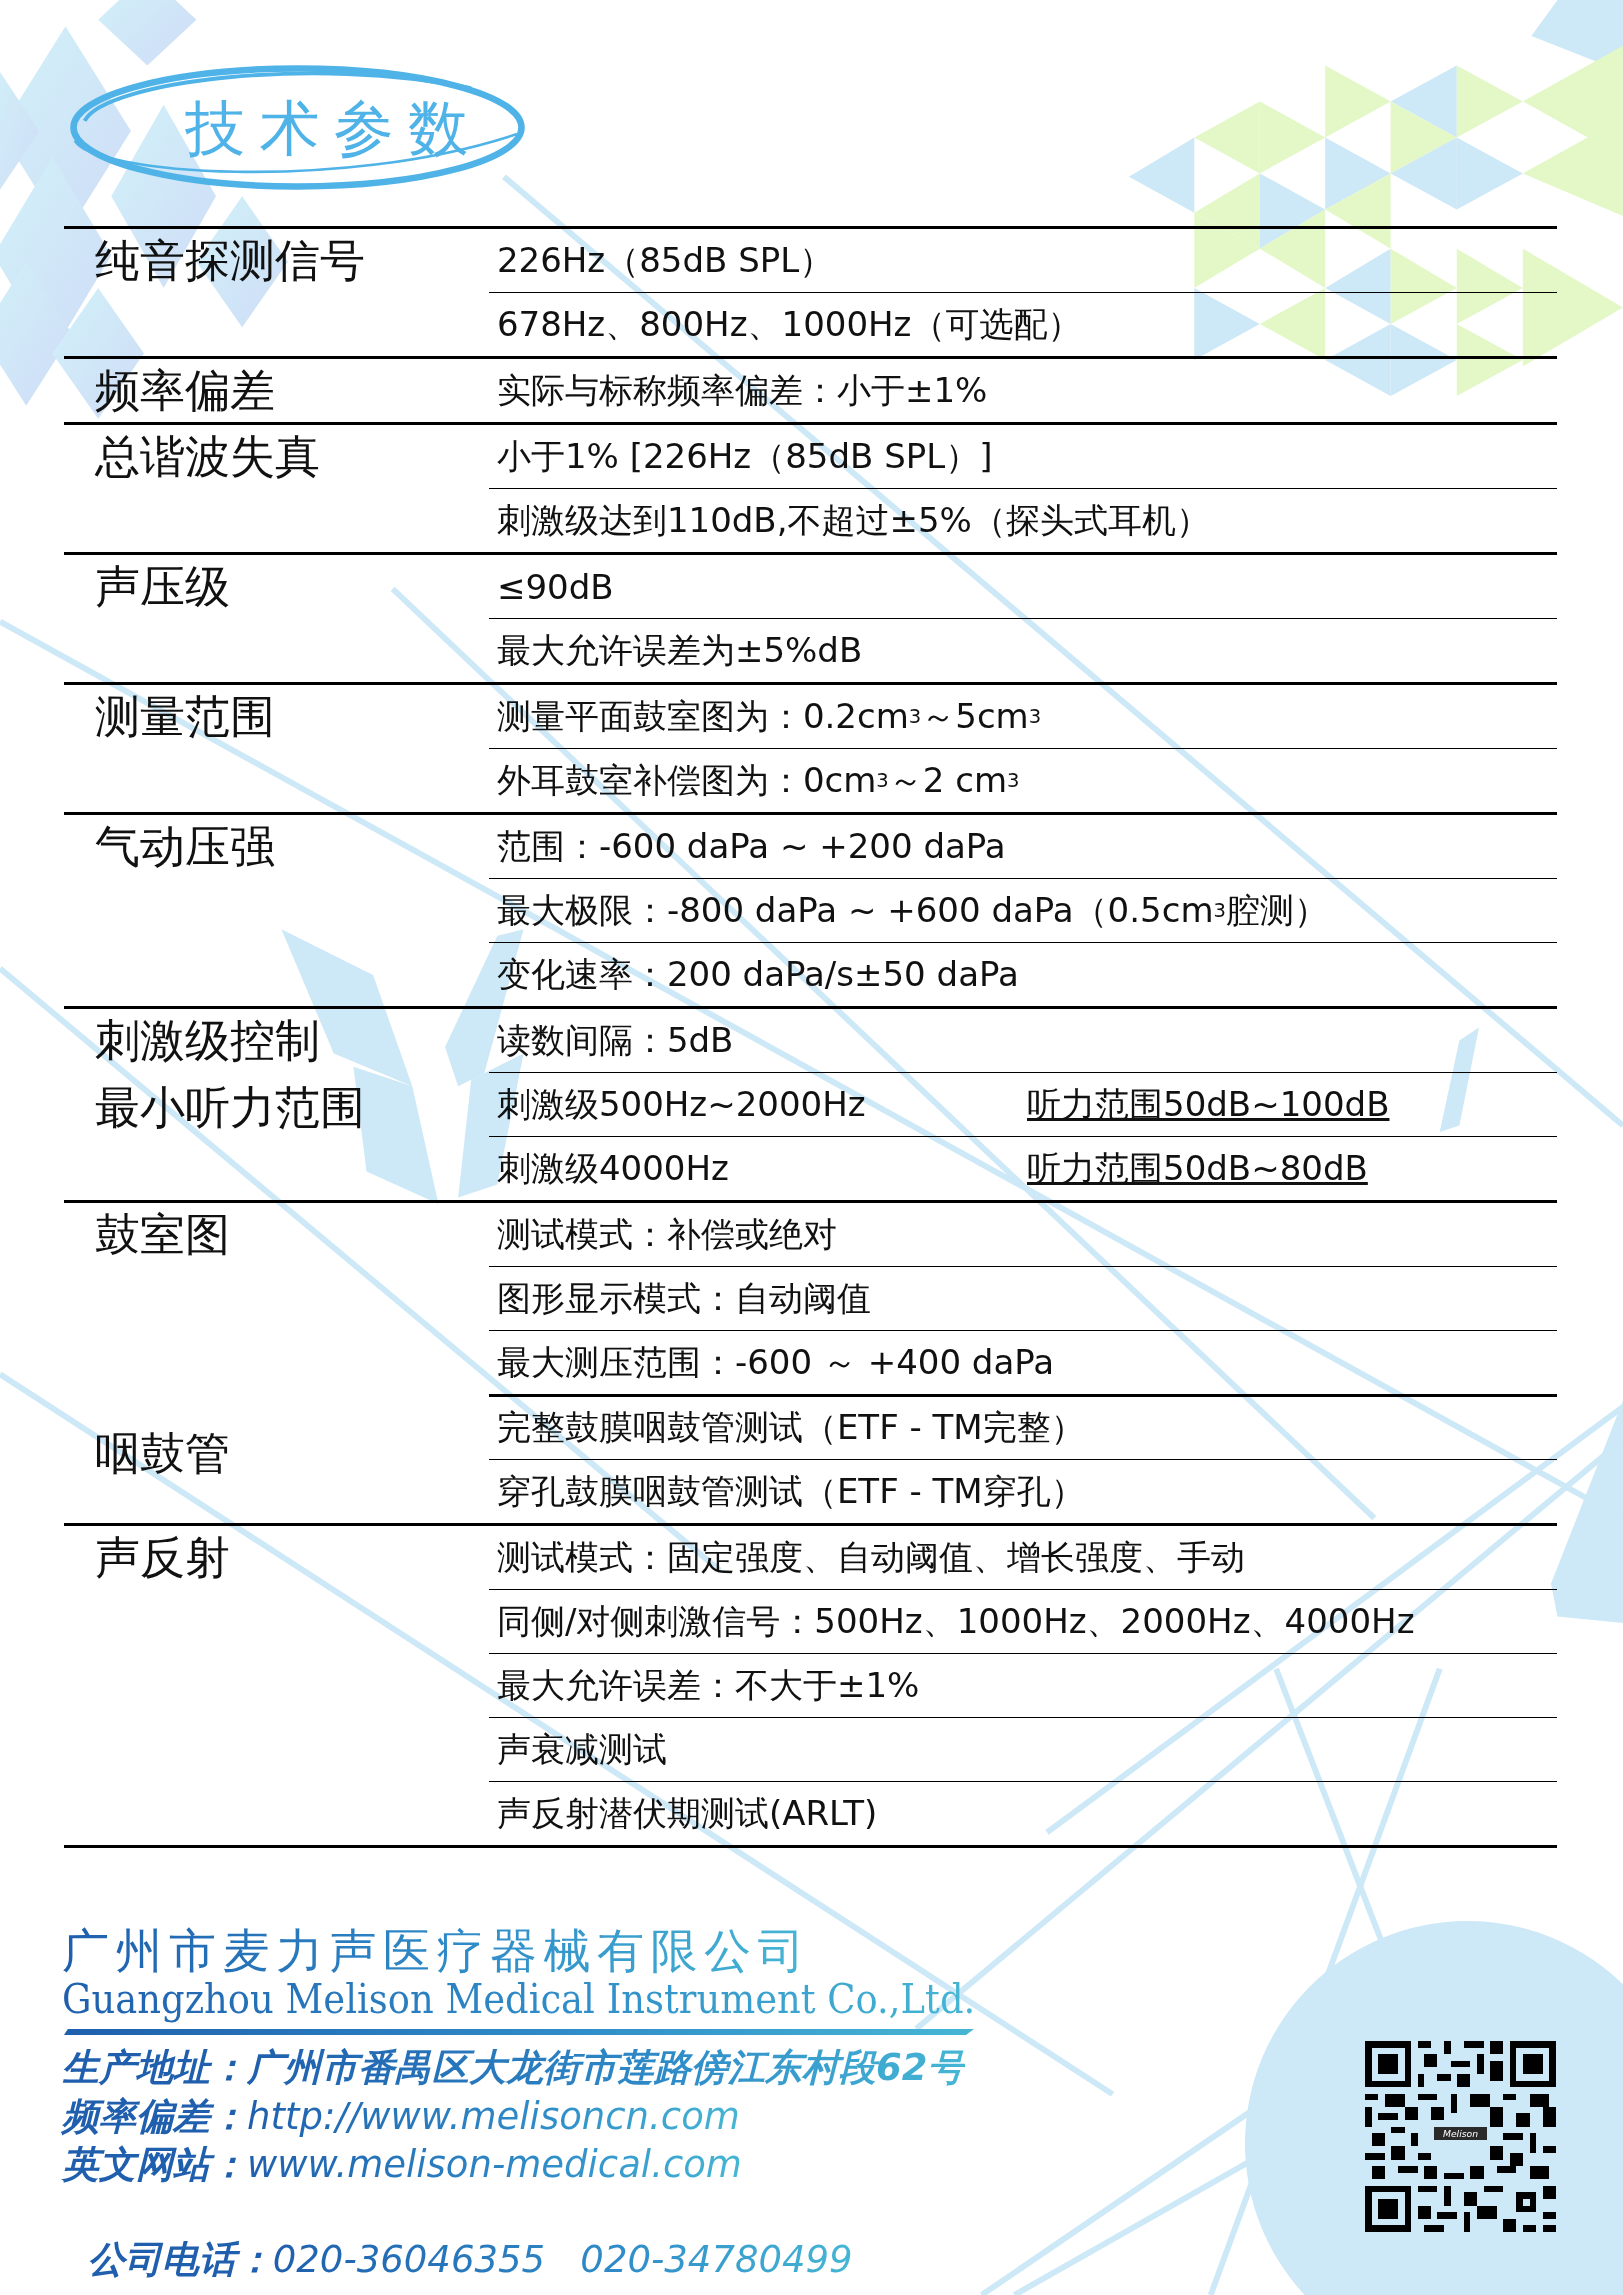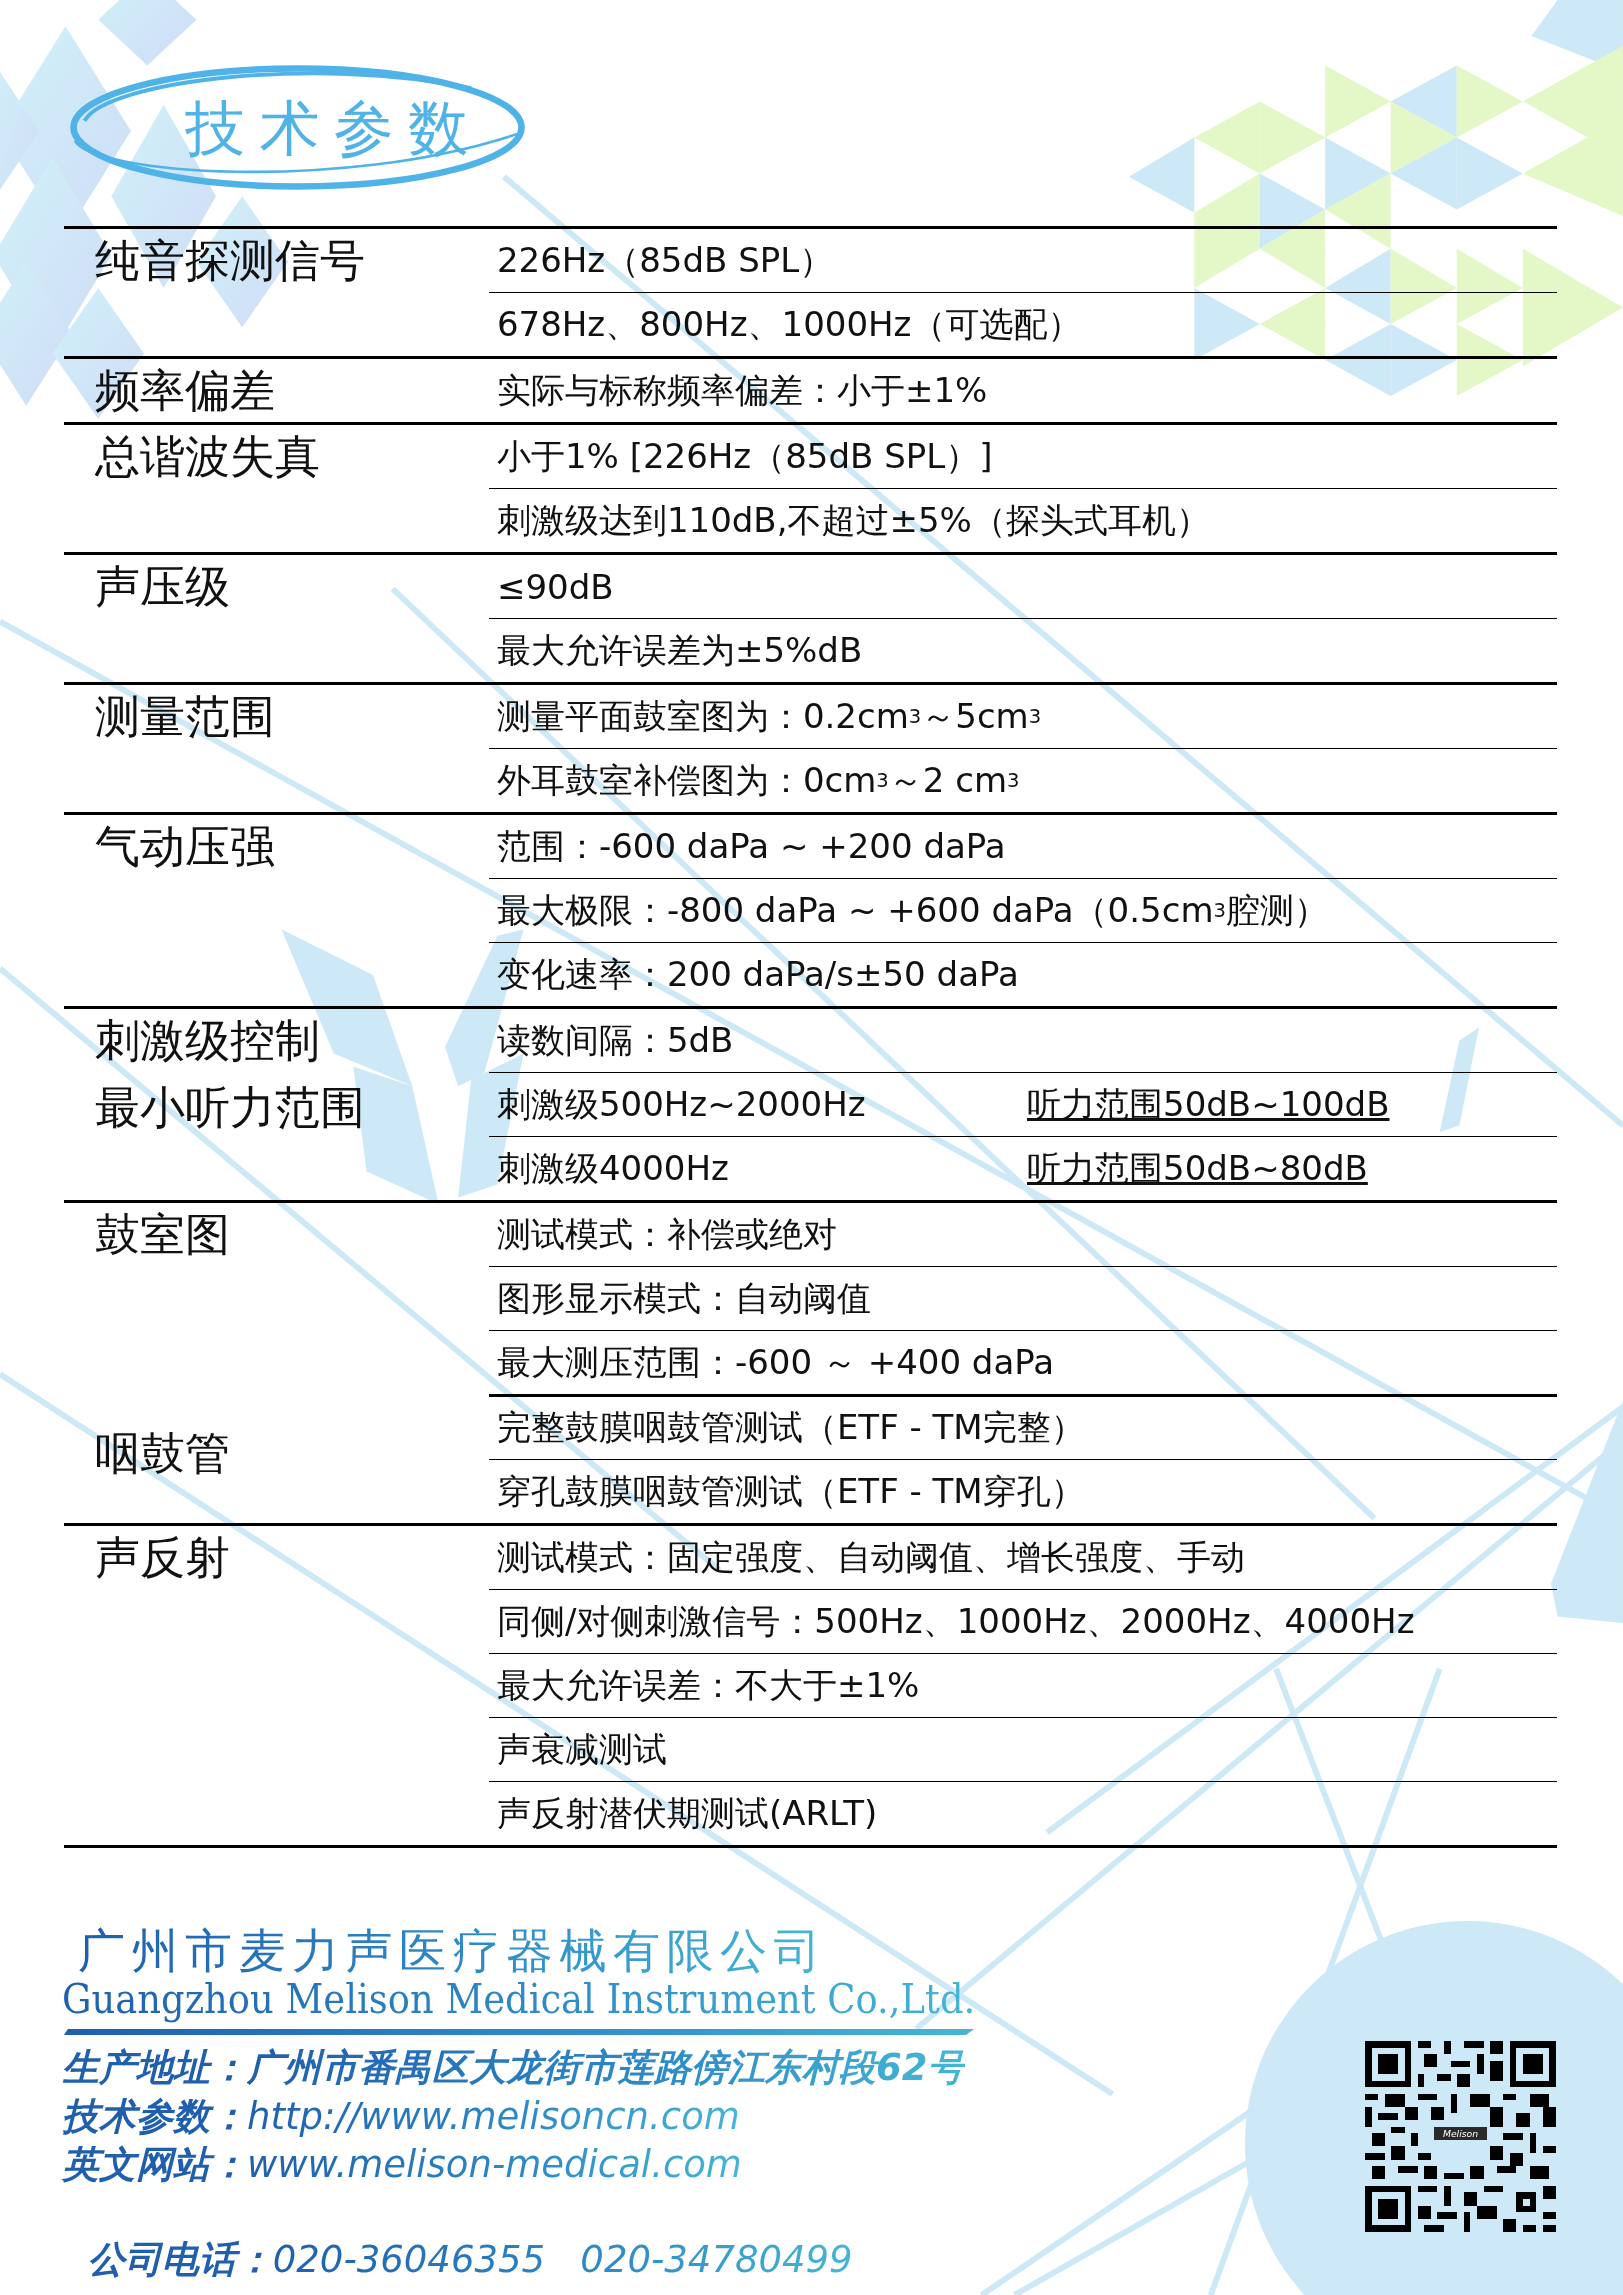--- a/index.html
+++ b/index.html
@@ -15,21 +15,21 @@
   .g-label { position: absolute; left: 31px; top: 0; font-size: 45px; line-height: 64px; white-space: nowrap; }
   .g-label .sub { display: block; line-height: 64px; height: 67px; }
   .rows { margin-left: 425px; }
   .row { height: 63px; display: flex; align-items: center; padding-left: 7.9px; font-size: 34px; white-space: nowrap; position: relative; }
   .row + .row { border-top: 1.3px solid #000; }
   .row.thick-top { border-top: 3.3px solid #000; }
   .row .c2 { position: absolute; left: 538px; text-decoration: underline; }
   sup { font-size: 19.6px; vertical-align: 14.4px; line-height: 0; }
 
   .company-cn { position: absolute; left: 62px; top: 1921px; font-size: 47px; letter-spacing: 6.5px; line-height: 59px; white-space: nowrap; z-index: 2;
-    background: linear-gradient(90deg, #1f5fad 0%, #2f8cc8 55%, #46b6d4 100%); -webkit-background-clip: text; background-clip: text; color: transparent; margin-left: 16px; }
+    background: linear-gradient(90deg, #1f5fad 0%, #2f8cc8 55%, #46b6d4 100%); -webkit-background-clip: text; background-clip: text; color: transparent; }
   .company-en { position: absolute; left: 62px; top: 1973px; font-family: "DejaVu Serif", "Liberation Serif", serif; font-size: 41px; line-height: 52px; white-space: nowrap; z-index: 2;
     background: linear-gradient(90deg, #1f5fad 0%, #2f8cc8 55%, #46b6d4 100%); -webkit-background-clip: text; background-clip: text; color: transparent; transform: scaleX(0.9); transform-origin: left; }
   .company-rule { position: absolute; left: 64px; top: 2029px; width: 910px; height: 5.9px; z-index: 2;
     background: linear-gradient(90deg, #1f5fad 0%, #2f8cc8 55%, #46b6d4 100%); clip-path: polygon(3.9px 0, 100% 0, calc(100% - 7.9px) 100%, 0 100%); }
   .contact { position: absolute; left: 62px; z-index: 2; font-size: 37px; line-height: 47px; white-space: nowrap; font-weight: bold; font-style: italic; }
   .contact span { background: linear-gradient(90deg, #1f5fad 0%, #2f8cc8 60%, #46b6d4 100%); -webkit-background-clip: text; background-clip: text; color: transparent; }
   .contact .lbl { color: #1f5fad; background: none; -webkit-background-clip: border-box; }
   .contact .val { font-weight: normal; }
 
   .qr-circle { position: absolute; left: 1245px; top: 1921px; width: 445px; height: 445px; border-radius: 50%; background: #cde8f6; z-index: 1; }
@@ -227,21 +227,21 @@
 </div>
 
 <div class="company-cn">广州市麦力声医疗器械有限公司</div>
 <div class="company-en">Guangzhou Melison Medical Instrument Co.,Ltd.</div>
 <div class="company-rule"></div>
 
 <div class="contact" style="top:2044px;">
   <span class="lbl">生产地址：</span><span>广州市番禺区大龙街市莲路傍江东村段62号</span>
 </div>
 <div class="contact" style="top:2093px;">
-  <span class="lbl">技术参数：</span><span class="val">http://www.melisoncn.com</span>
+  <span class="lbl">频率偏差：</span><span class="val">http://www.melisoncn.com</span>
 </div>
 <div class="contact" style="top:2141px;">
   <span class="lbl">英文网站：</span><span class="val">www.melison-medical.com</span>
 </div>
 <div class="contact" style="top:2189px; white-space:pre;">
   <span class="lbl">公司电话：</span><span class="val">020-36046355   020-34780499</span>
 </div>
 
 <div class="qr-circle"></div>
 <svg class="qr" viewBox="0 0 29 29" shape-rendering="crispEdges">

